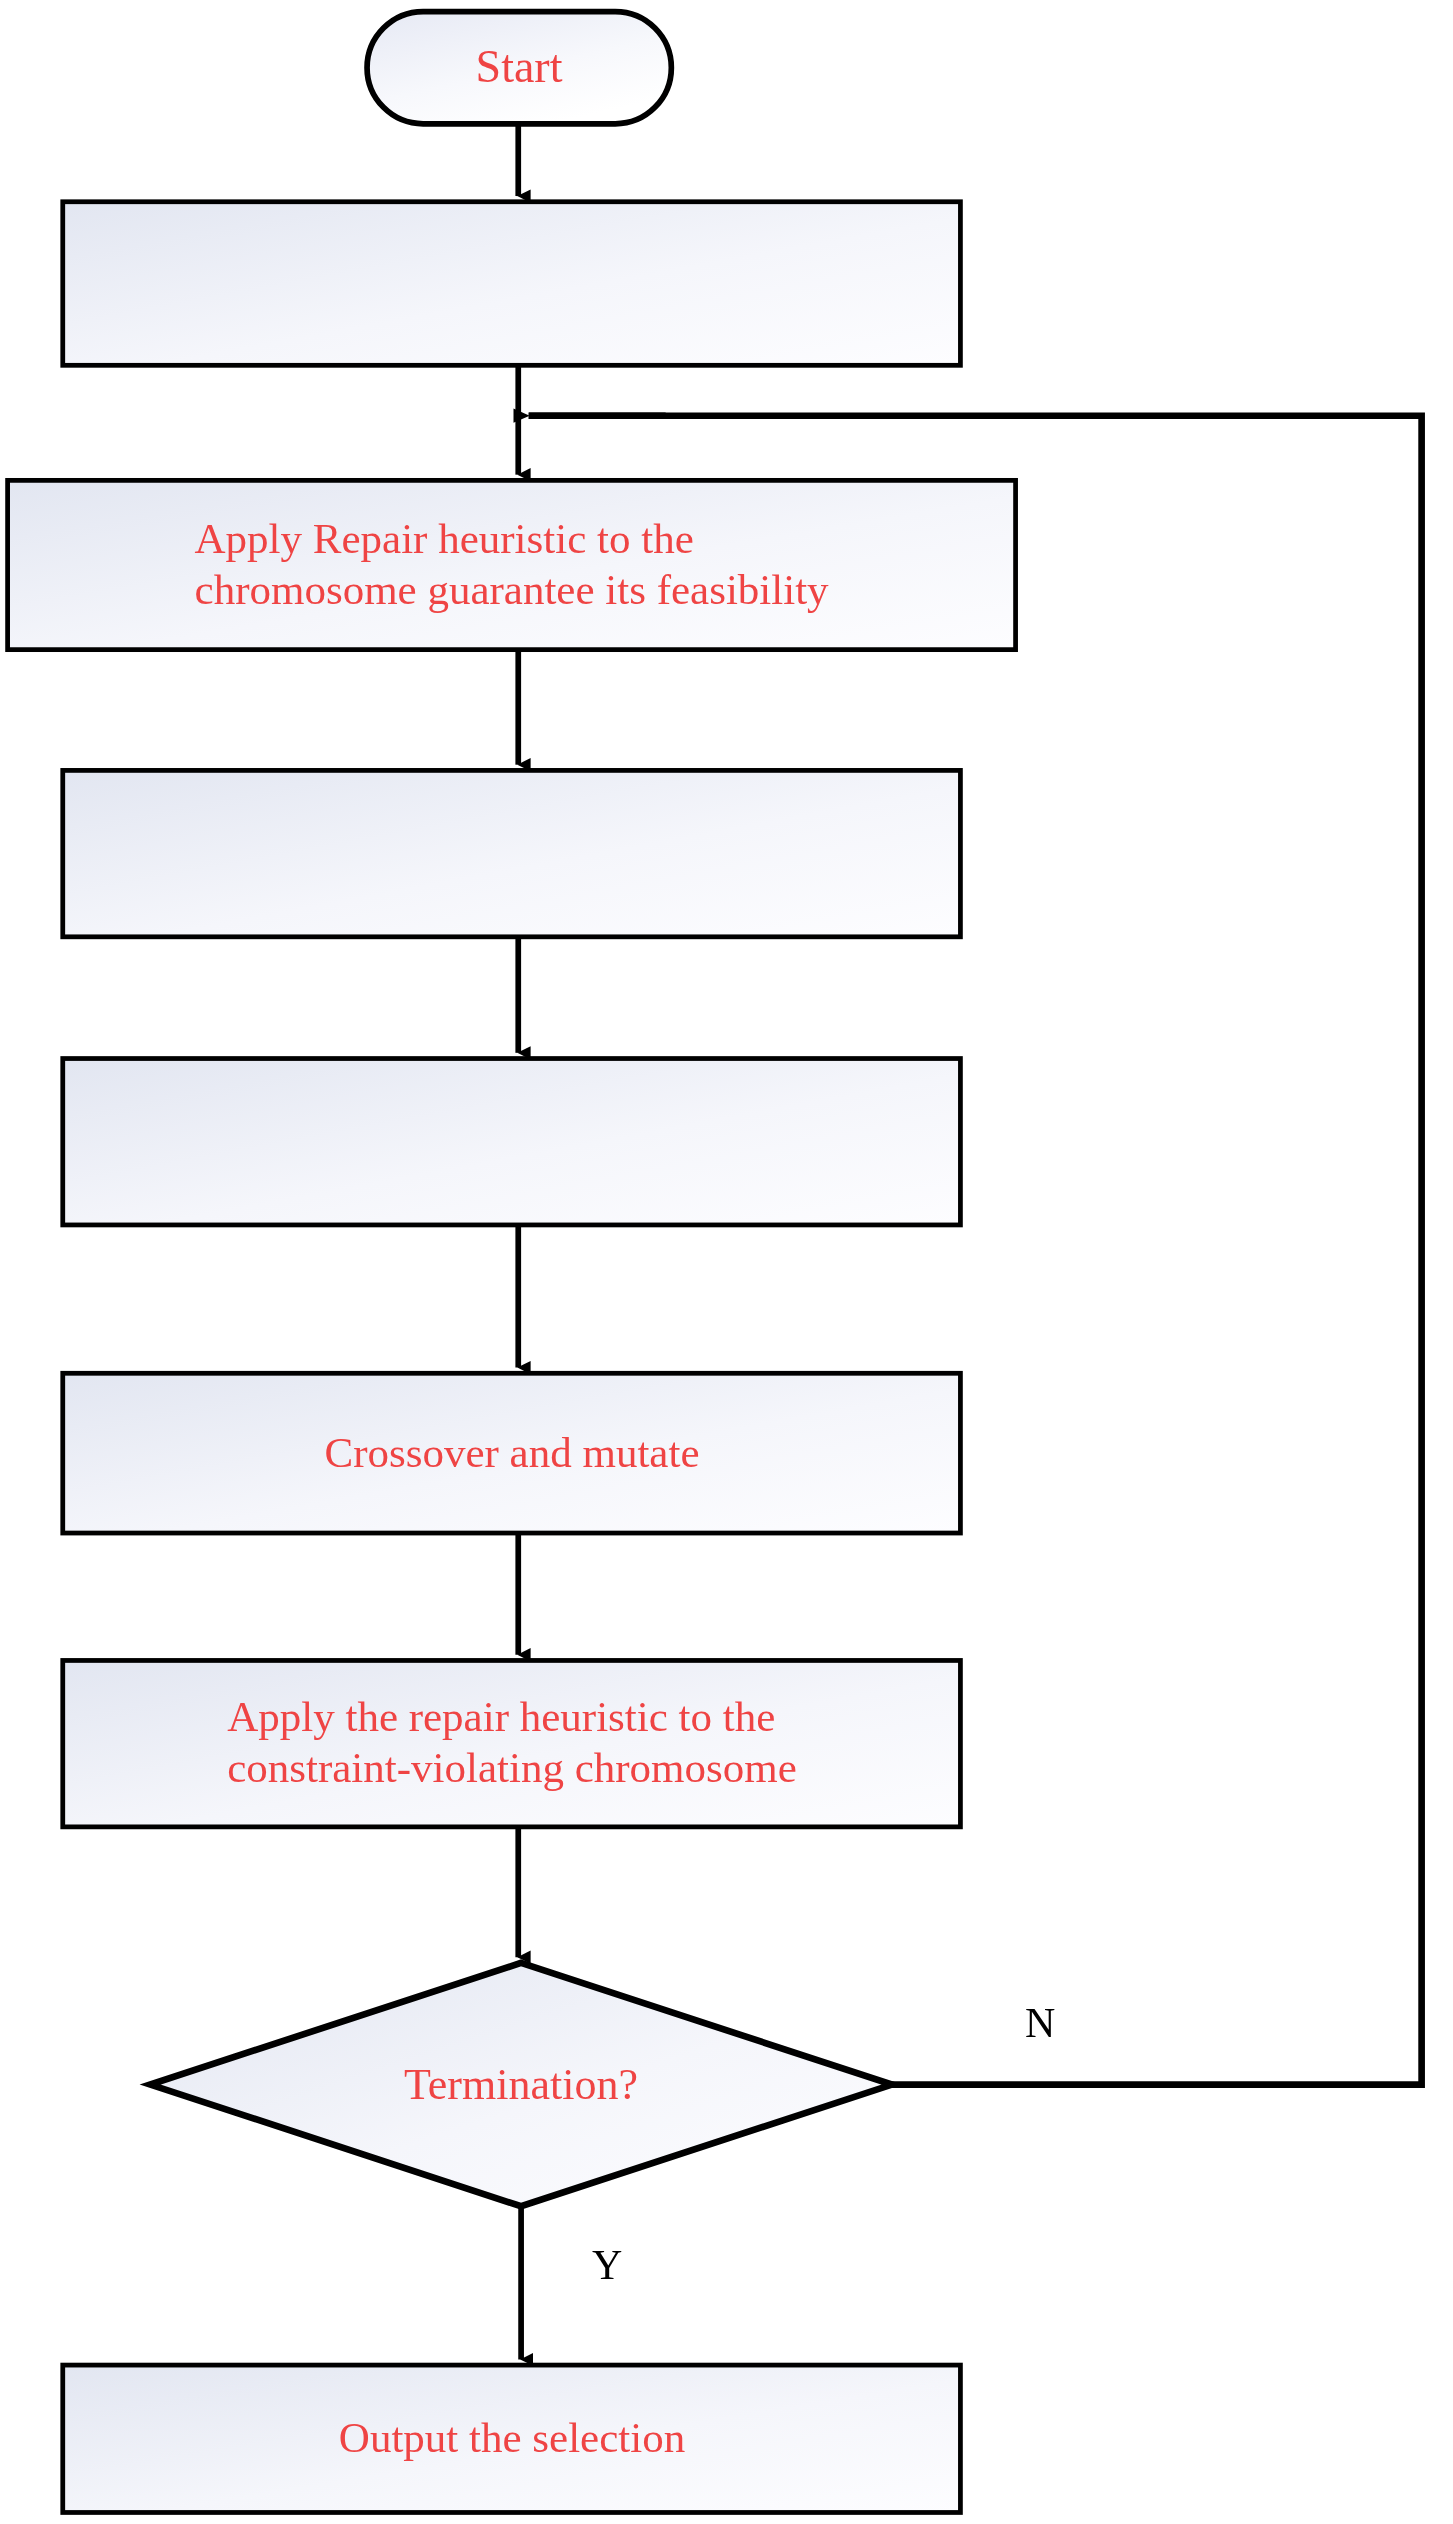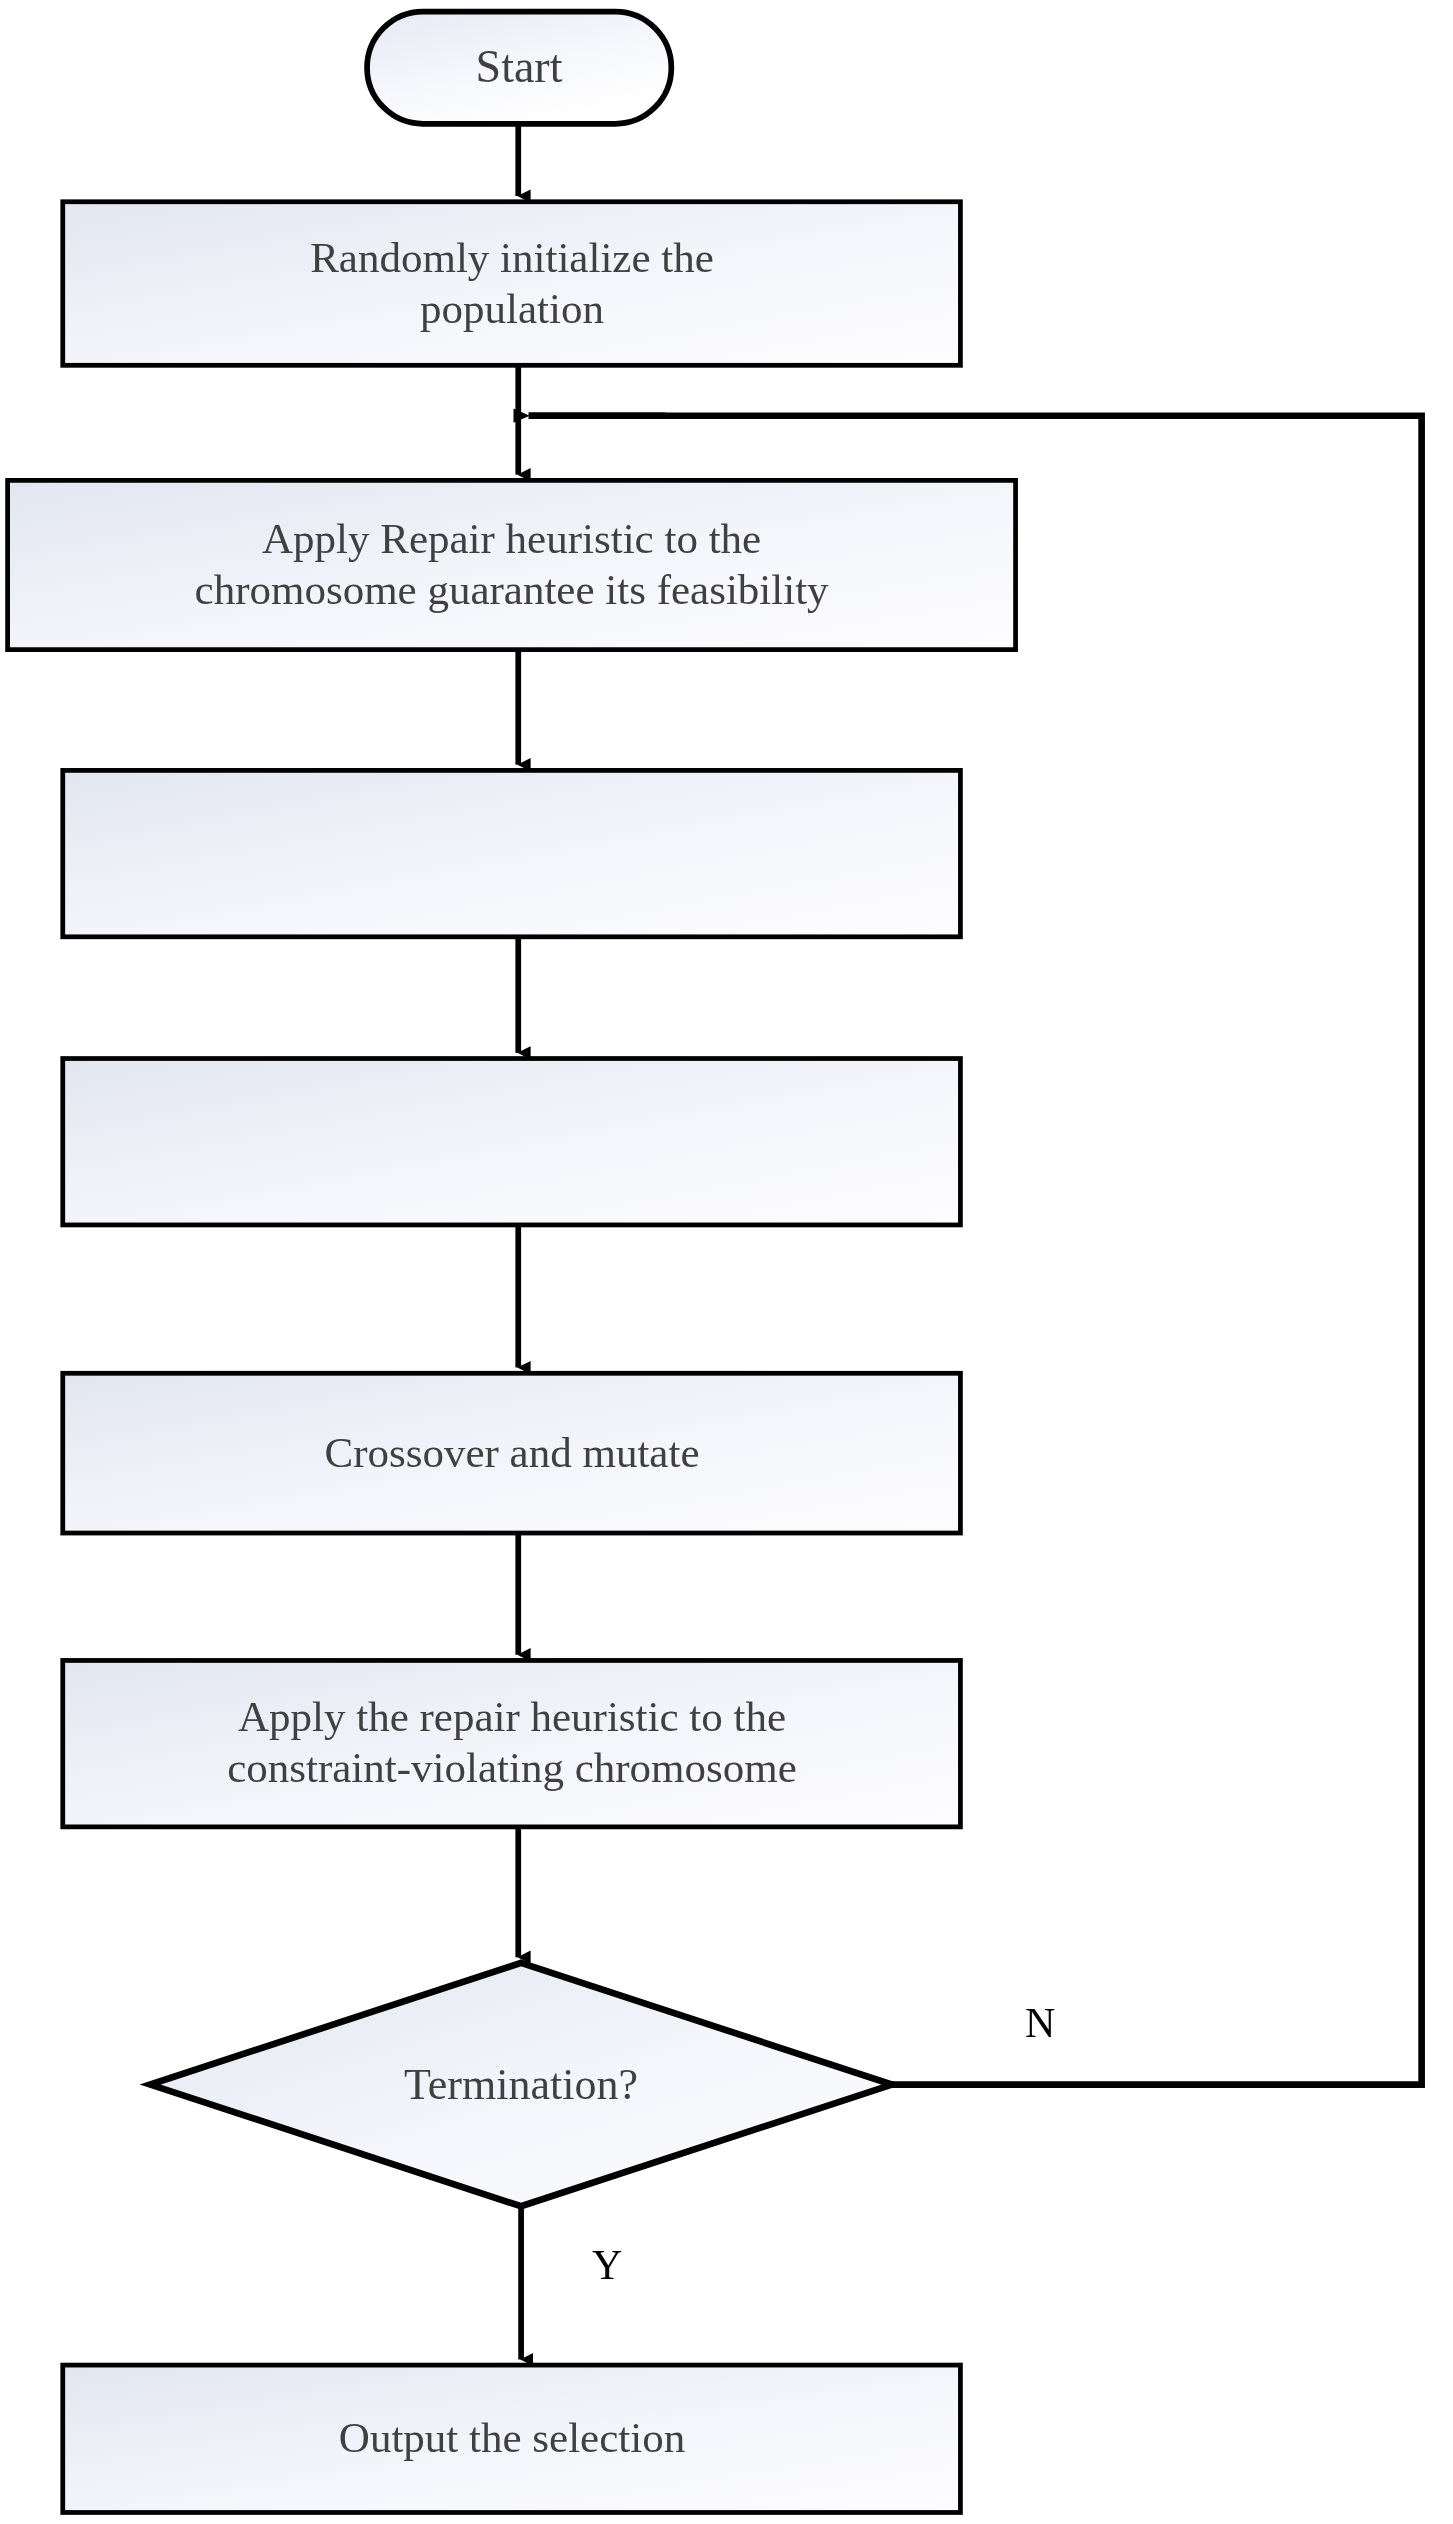--- a/index.html
+++ b/index.html
@@ -24,22 +24,21 @@
     position: absolute;
     left: 0; top: 0;
     width: 1453px;
     height: 2525px;
   }
   .node-label {
     position: absolute;
     display: flex;
     align-items: center;
     justify-content: center;
-    text-align: center;
-    color: #404040;
+    color: #ef4444;
     line-height: 1.18;
     pointer-events: none;
     white-space: pre-line;
   }
   .edge-label {
     position: absolute;
     color: #000000;
     font-size: 42px;
     line-height: 1;
   }
@@ -126,22 +125,20 @@
     <g stroke="#000000" stroke-width="7" fill="none">
       <path d="M938,2192 L1495,2192 L1495,437 L556,437"></path>
     </g>
     <g stroke="#000000" stroke-width="7" fill="none">
       <line x1="700" y1="437" x2="556" y2="437" marker-end="url(#arrowLeftHead)"></line>
     </g>
   </svg>
 
   <div class="node-label" style="left:367px; top:11.4px; width:304px; height:112px; font-size:46px;">Start</div>
 
-  <div class="node-label" style="left:63px; top:202px; width:898px; height:164px; font-size:43px;">Randomly initialize the
-population</div>
 
   <div class="node-label" style="left:7.6px; top:480px; width:1008px; height:169px; font-size:43px;">Apply Repair heuristic to the
 chromosome guarantee its feasibility</div>
 
 
 
   <div class="node-label" style="left:63px; top:1373px; width:898px; height:160px; font-size:43px;">Crossover and mutate</div>
 
   <div class="node-label" style="left:150px; top:2024px; width:742px; height:122px; font-size:44px;">Termination?</div>
 

